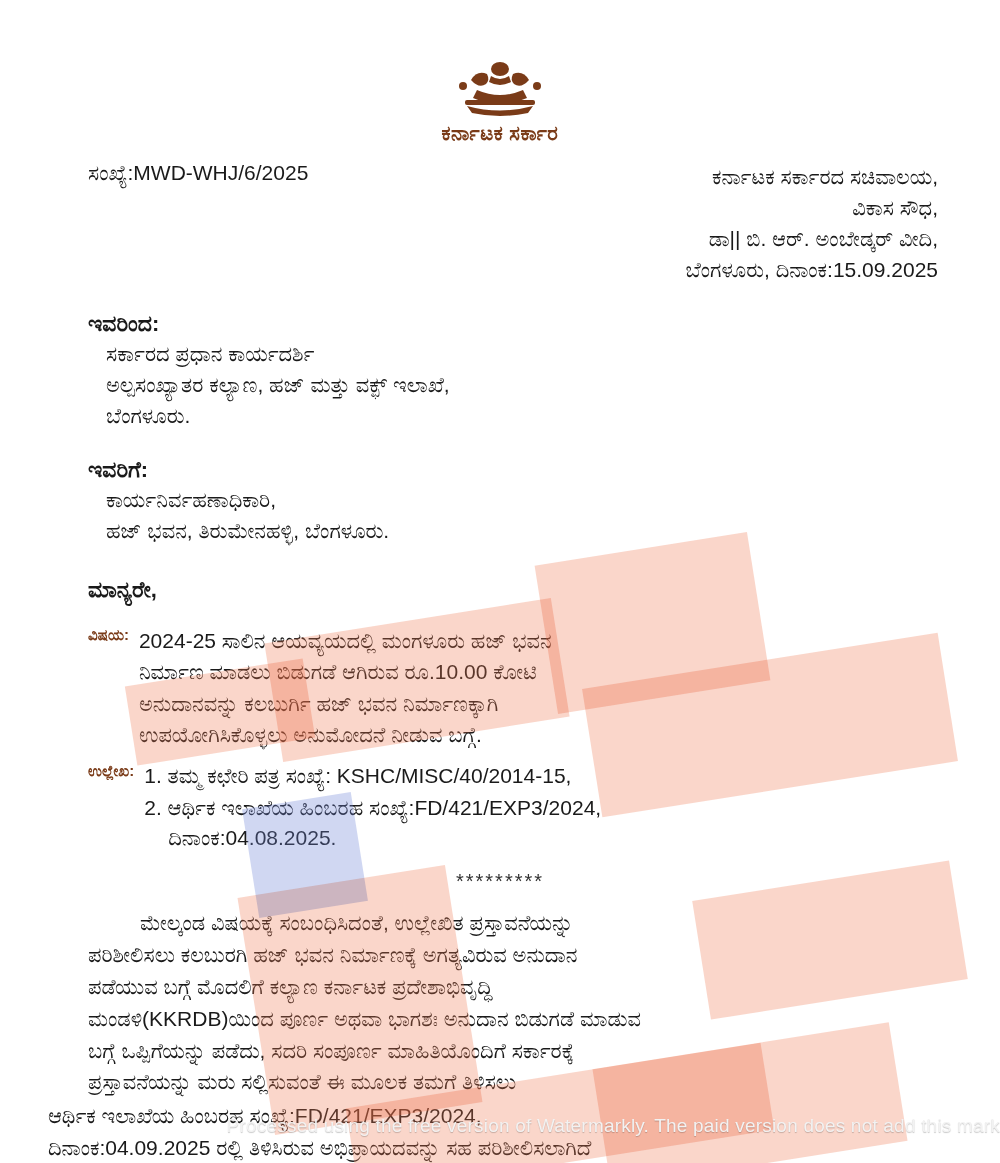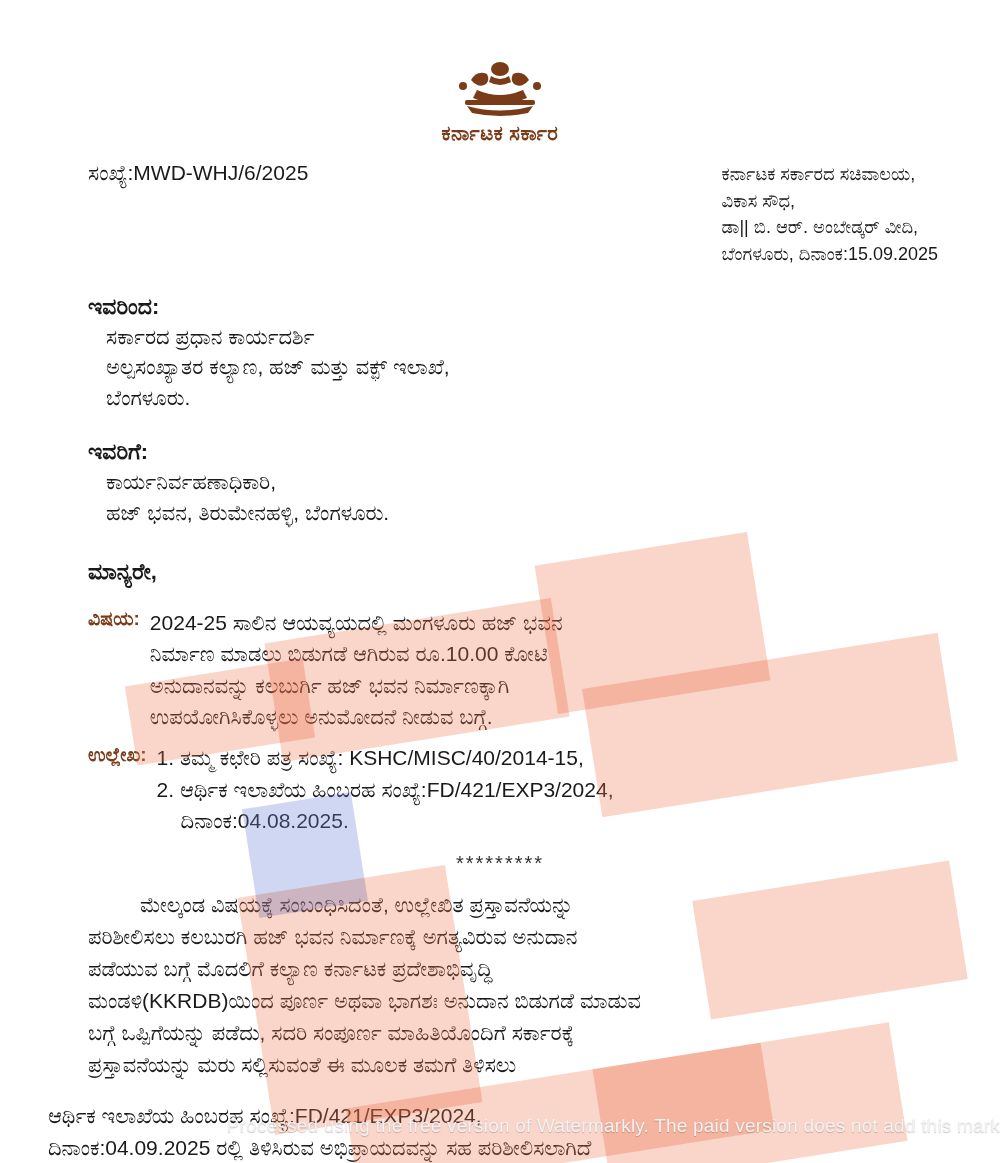--- a/index.html
+++ b/index.html
@@ -76,21 +76,22 @@
     justify-content: space-between;
     align-items: flex-start;
     margin-top: 16px;
   }
   .ref-no {
     font-size: 21px;
     padding-left: 48px;
     white-space: nowrap;
   }
   .addr-block {
-    font-size: 18px;
+    text-align: right;
+    font-size: 21px;
     line-height: 1.48;
     padding-right: 22px;
   }
   .addr-block div { white-space: nowrap; }
 
   .section {
     margin-top: 26px;
     padding-left: 48px;
   }
   .section-head {
@@ -111,21 +112,21 @@
     font-weight: 700;
   }
 
   .field-row {
     display: flex;
     align-items: flex-start;
     margin-top: 22px;
     padding-left: 48px;
   }
   .field-label {
-    font-size: 19px;
+    font-size: 15px;
     font-weight: 700;
     color: #7a3b18;
     white-space: nowrap;
     flex: 0 0 auto;
     padding-top: 1px;
   }
   .field-value {
     font-size: 21px;
     line-height: 1.5;
     margin-left: 10px;

